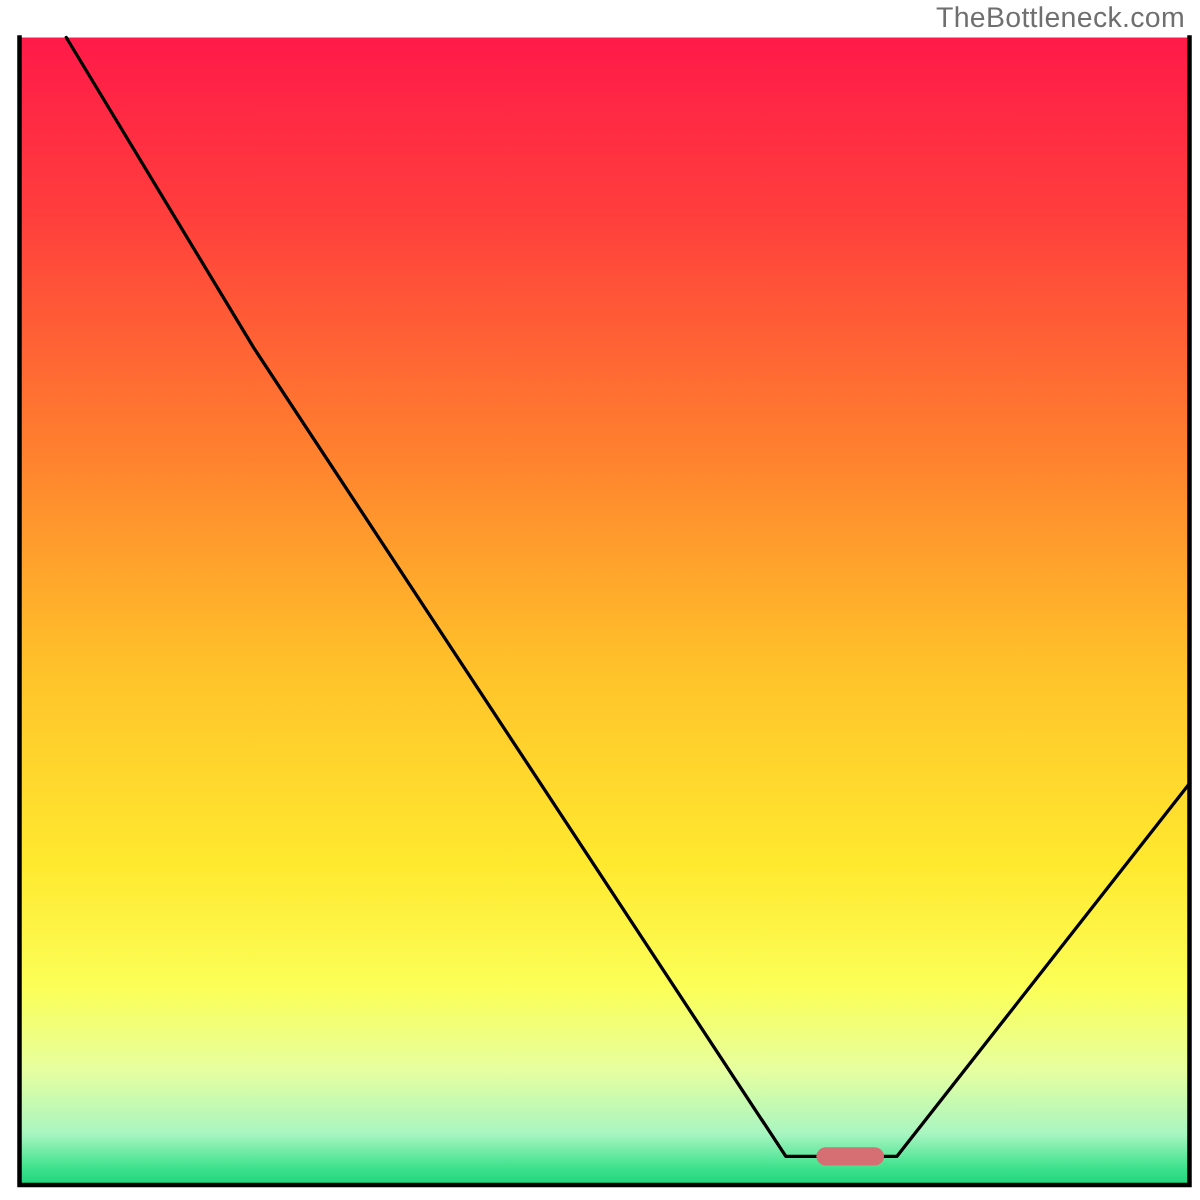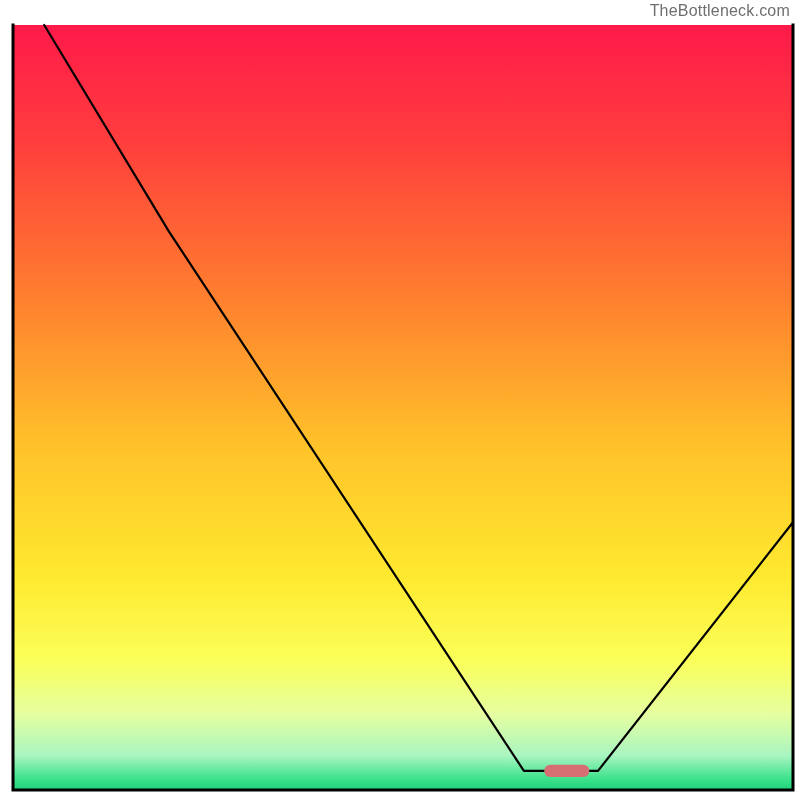--- a/index.html
+++ b/index.html
@@ -16,21 +16,21 @@
     width: 800px;
     height: 800px;
   }
   svg {
     display: block;
   }
   .watermark {
     position: absolute;
     top: 2px;
     right: 10px;
-    font-size: 16px;
+    font-size: 19px;
     font-weight: 500;
     color: #6f6f6f;
     letter-spacing: 0.2px;
     user-select: none;
   }
 </style>
 </head>
 <body>
 
 <div class="canvas-wrap">

